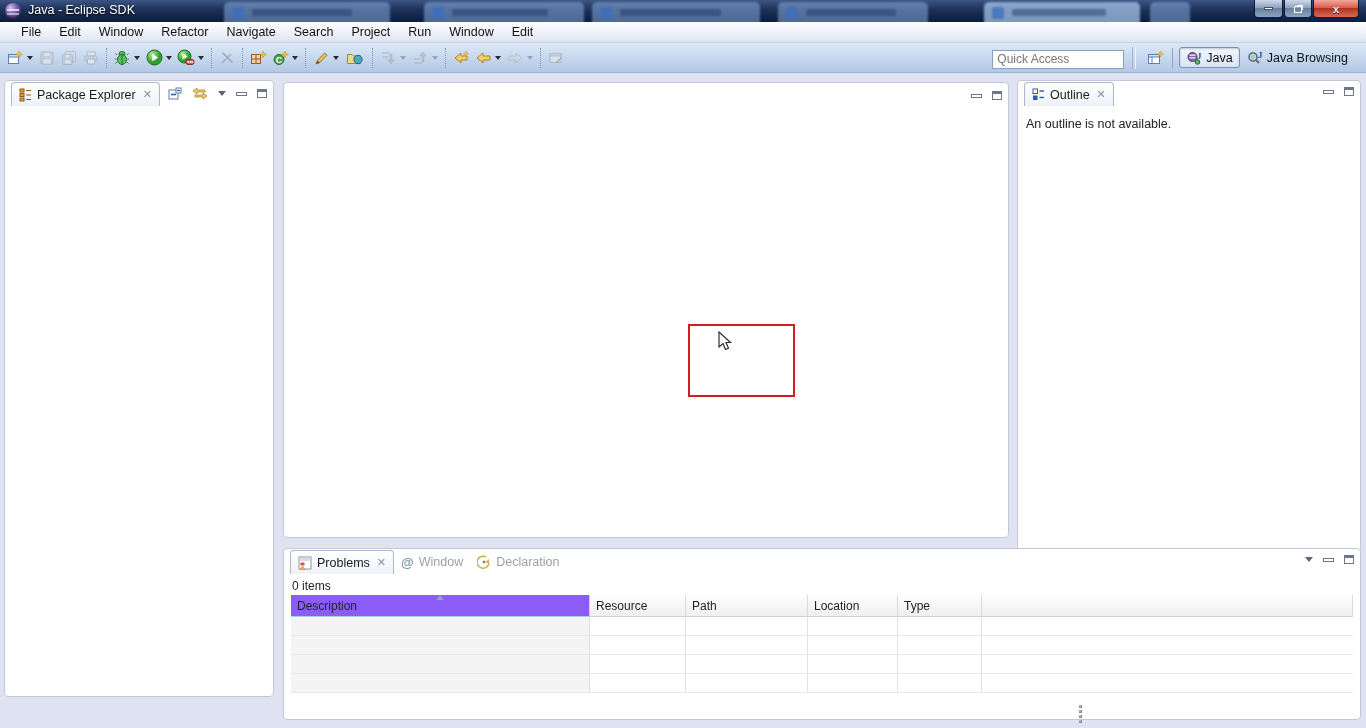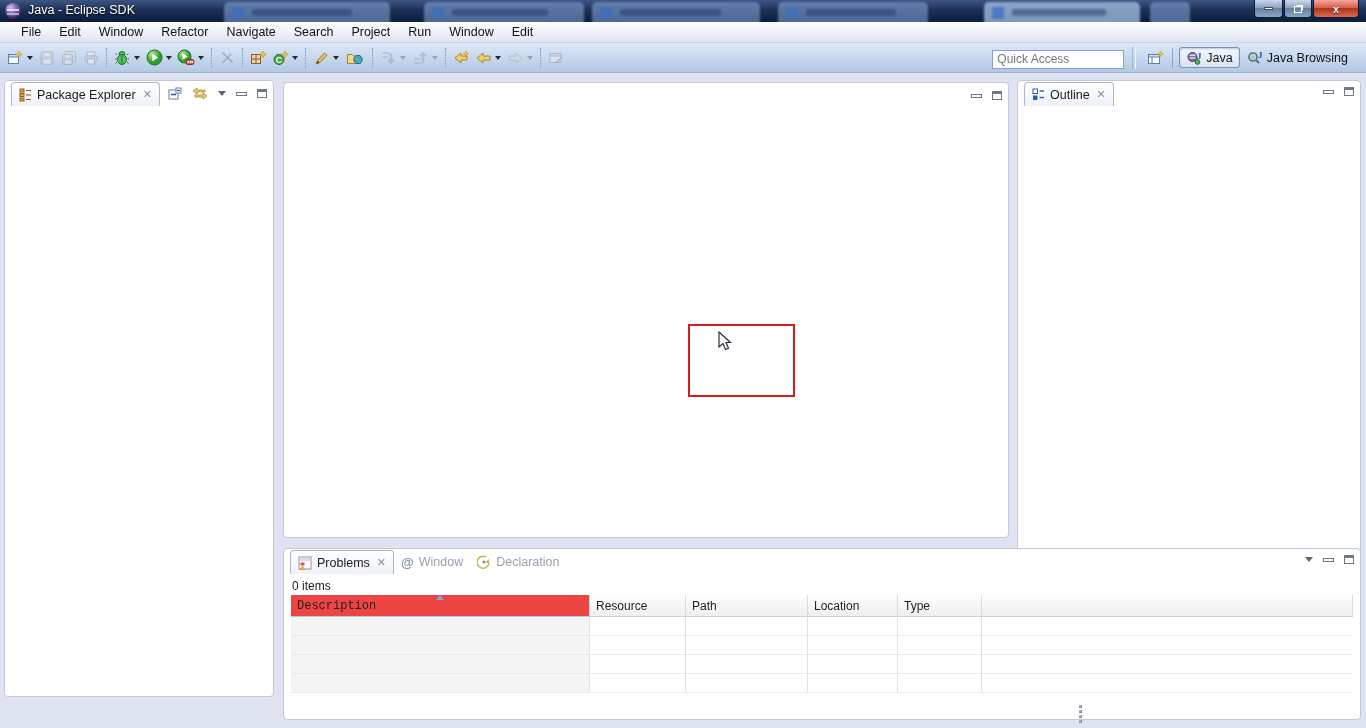--- a/index.html
+++ b/index.html
@@ -95,21 +95,21 @@
     border:2px solid #d41e1e; background:transparent; }
   .cursor-svg { position:absolute; left:718px; top:331px; }
 
   
   .items-count { position:absolute; left:8px; top:30px; font-size:12px; color:#222; }
   .ptable { position:absolute; left:7px; top:46px; right:7px; bottom:4px; font-size:12px; }
   .prow { display:grid; grid-template-columns:299px 96px 122px 90px 84px 1fr; }
   .phead .pcell { height:22px; background:linear-gradient(180deg,#fefefe,#efefef);
     border-right:1px solid #d9dade; border-bottom:1px solid #cfd0d4; display:flex;
     align-items:center; padding:0 6px; color:#222; position:relative; }
-  .phead .pcell.sorted { background:#ef4444; border-right:1px solid #bcd9ec; border-bottom:1px solid #a8cfe8;font-family:Liberation Mono, monospace; }
+  .phead .pcell.sorted { background:#8b5cf6; border-right:1px solid #bcd9ec; border-bottom:1px solid #a8cfe8; }
   .sort-arrow { position:absolute; top:0; left:50%; width:0; height:0; margin-left:-4px;
     border-left:4px solid transparent; border-right:4px solid transparent; border-bottom:5px solid #7fa8c4; }
   .pbody .pcell { height:19px; border-right:1px solid #e2e2e2; border-bottom:1px solid #e8e8e8; background:#fff; }
   .pbody .pcell.desc { background:#f4f4f4; }
   .pbody .pcell.last { border-right:none; }
 
   
   .at-icon { color:#7d93ad; font-size:13px; font-weight:bold; }
 
   
@@ -430,20 +430,21 @@
         <line x1="7.5" y1="9.5" x2="12" y2="9.5" stroke="#2b5c9e" stroke-width="1.4"></line>
       </svg>
       <span>Outline</span>
       <span class="close-x">✕</span>
     </div>
     <div class="hdr-tools">
       <span class="bar-min"></span>
       <span class="box-max"></span>
     </div>
   </div>
+  <div class="outline-msg">An outline is not available.</div>
 </div>
 
 <div class="panel bottom-panel">
   <div class="panel-hdr">
     <div class="vtab">
       <svg width="14" height="14">
         <rect x="1" y="1" width="12" height="12" fill="#fff" stroke="#8e96a4"></rect>
         <rect x="2" y="2" width="10" height="3" fill="#d4dcea"></rect>
         <rect x="2.5" y="6.5" width="4" height="3" fill="#d9534f"></rect>
         <path d="M4.5 10 L7 14 H2 Z" fill="#f0b63a" stroke="#a8791a" stroke-width=".5"></path>

